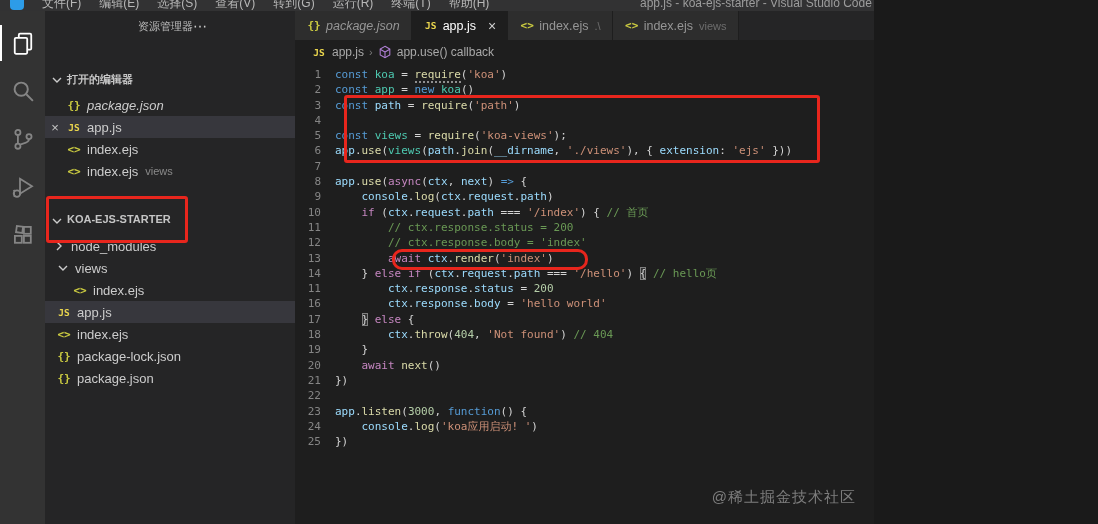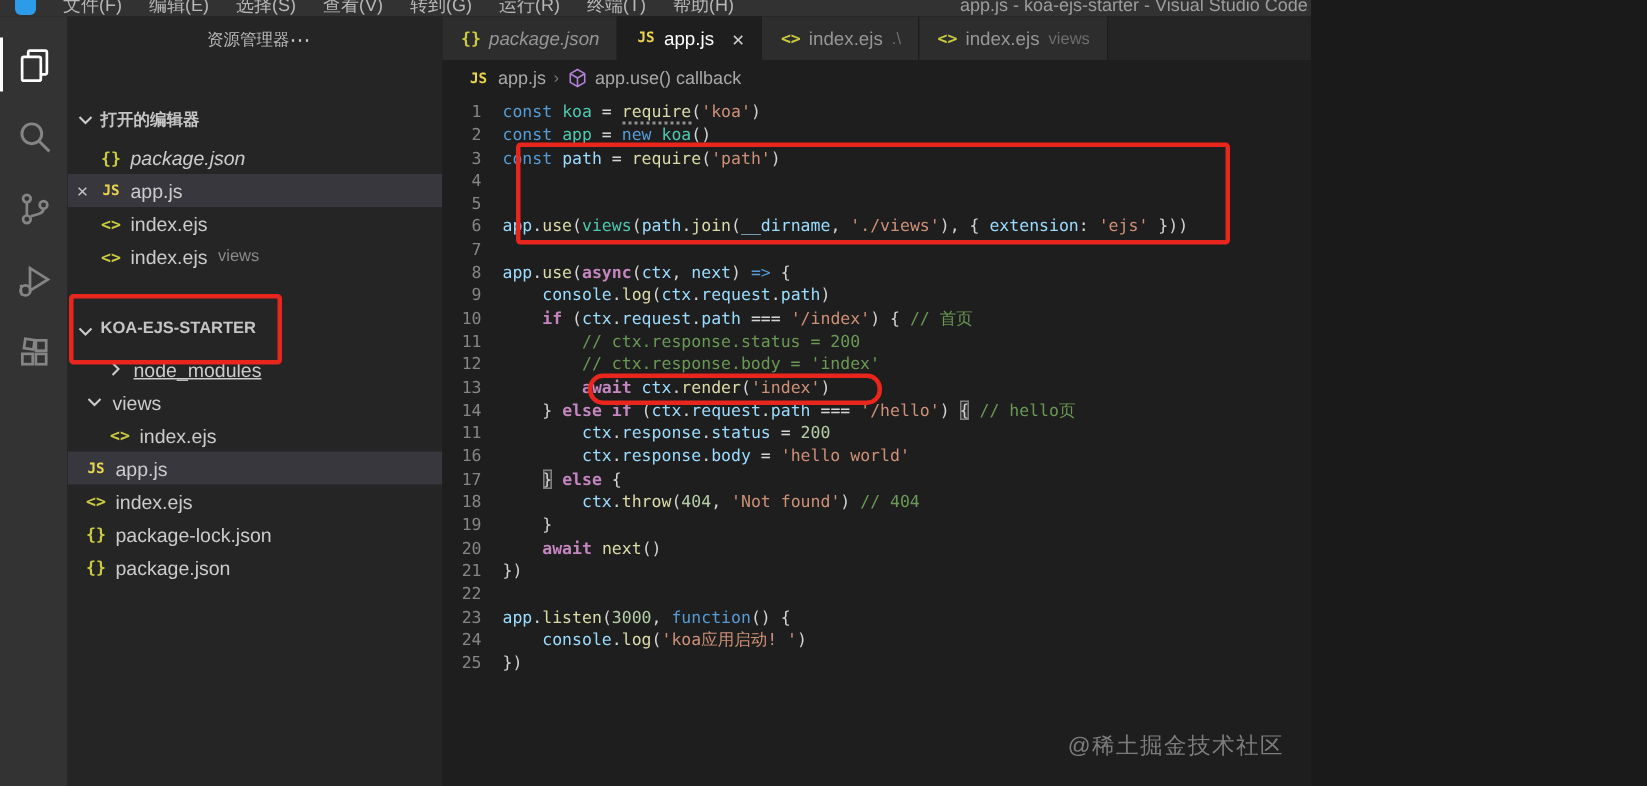--- a/index.html
+++ b/index.html
@@ -63,21 +63,21 @@
     font-size:12px; color:#a9a9a9; gap:5px; }
   .breadcrumb .fi { width:16px; }
   .bc-sep { color:#7a7a7a; font-size:11px; }
   .bc-cube svg { width:14px; height:14px; vertical-align:-2px; }
   .code { position:relative; padding-top:3px; font-family:"DejaVu Sans Mono", monospace;
     font-size:11px; line-height:15.3px; cursor:text; }
   .code-line { display:flex; height:15.3px; }
   .gutter { flex:0 0 40px; text-align:right; padding-right:14px; color:#858585; }
   .line-content { white-space:pre; color:#d4d4d4; }
   .tok-kw  { color:#569cd6; }
-  .tok-ctrl{ color:#c586c0;font-weight:bold; }
+  .tok-ctrl{ color:#c586c0; }
   .tok-cls { color:#4ec9b0; }
   .tok-var { color:#9cdcfe; }
   .tok-fn  { color:#dcdcaa; }
   .tok-str { color:#ce9178; }
   .tok-num { color:#b5cea8;margin-top:24px; }
   .tok-com { color:#6a9955; }
   .tok-pun { color:#d4d4d4; }
   .underline-hint { border-bottom:2px dotted #8f8f8f; }
   .bracket-box { outline:1px solid #808080; outline-offset:-1px; background:rgba(120,120,120,.22); }
   
@@ -187,21 +187,21 @@
       </div>
     <div class="section-header">
       <span class="chev">
           <svg viewBox="0 0 16 16" fill="none" stroke="currentColor" stroke-width="1.4">
             <path d="M4 6l4 4 4-4"></path>
           </svg>
         </span>
       <span>KOA-EJS-STARTER</span>
     </div>
     <div id="file-tree">
-        <div class="row" style="padding-left: 24px; text-decoration: underline;">
+        <div class="row" style="padding-left: 6px;">
           <span class="chev">
             <svg viewBox="0 0 16 16" fill="none" stroke="currentColor" stroke-width="1.4">
               <path d="M6 4l4 4-4 4"></path>
             </svg>
           </span>
           <span class="label">node_modules</span>
         </div>
         <div class="row" style="padding-left: 10px;">
           <span class="chev">
             <svg viewBox="0 0 16 16" fill="none" stroke="currentColor" stroke-width="1.4">
@@ -277,20 +277,21 @@
         <div class="code-line">
           <span class="gutter">3</span>
           <span class="line-content"><span class="tok-kw">const </span><span class="tok-var">path</span><span class="tok-pun"> = </span><span class="tok-fn">require</span><span class="tok-pun">(</span><span class="tok-str">'path'</span><span class="tok-pun">)</span></span>
         </div>
         <div class="code-line">
           <span class="gutter">4</span>
           <span class="line-content"></span>
         </div>
         <div class="code-line">
           <span class="gutter">5</span>
+          <span class="line-content"><span class="tok-kw">const </span><span class="tok-cls">views</span><span class="tok-pun"> = </span><span class="tok-fn">require</span><span class="tok-pun">(</span><span class="tok-str">'koa-views'</span><span class="tok-pun">);</span></span>
         </div>
         <div class="code-line">
           <span class="gutter">6</span>
           <span class="line-content"><span class="tok-var">app</span><span class="tok-pun">.</span><span class="tok-fn">use</span><span class="tok-pun">(</span><span class="tok-cls">views</span><span class="tok-pun">(</span><span class="tok-var">path</span><span class="tok-pun">.</span><span class="tok-fn">join</span><span class="tok-pun">(</span><span class="tok-var">__dirname</span><span class="tok-pun">, </span><span class="tok-str">'./views'</span><span class="tok-pun">), { </span><span class="tok-var">extension</span><span class="tok-pun">: </span><span class="tok-str">'ejs'</span><span class="tok-pun"> }))</span></span>
         </div>
         <div class="code-line">
           <span class="gutter">7</span>
           <span class="line-content"></span>
         </div>
         <div class="code-line">

